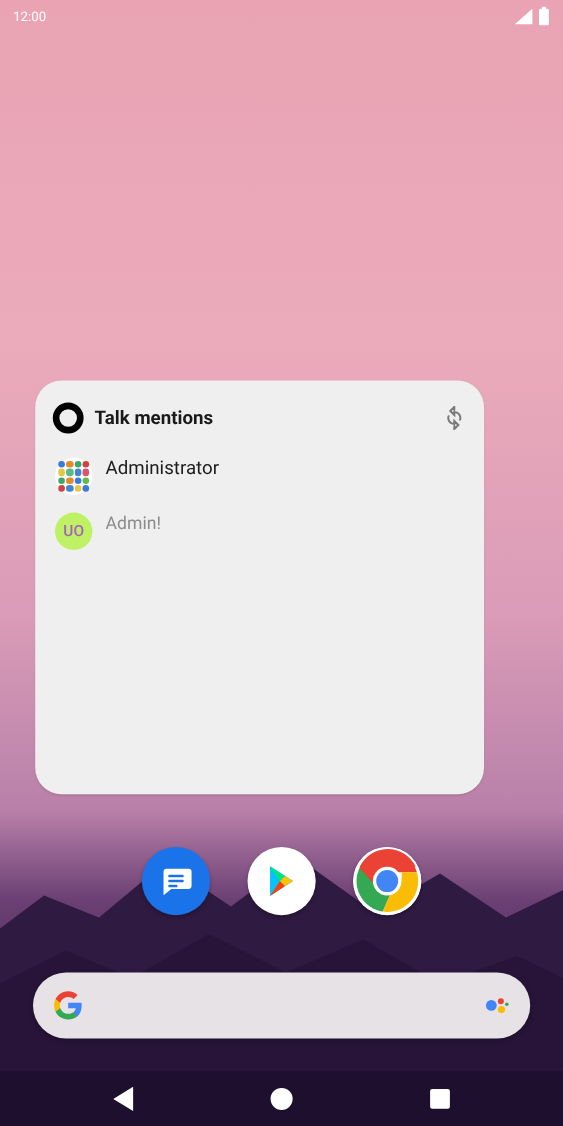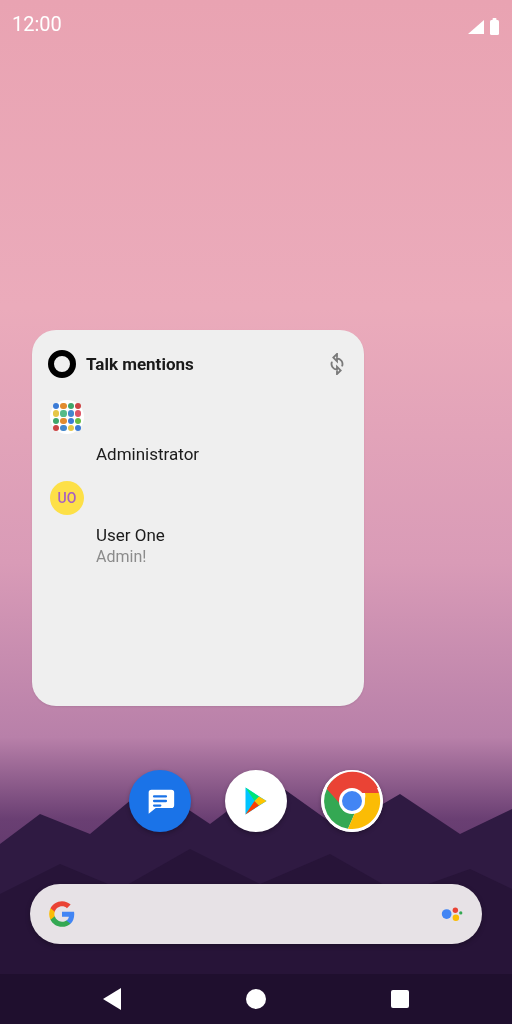--- a/index.html
+++ b/index.html
@@ -18,36 +18,36 @@
     position: absolute;
     bottom: 40px;
     left: 0; right: 0;
     height: 260px;
     pointer-events: none;
   }
   .mountains svg { width: 100%; height: 100%; display: block; }
 
   
   .statusbar {
-    position: absolute; top: 12px; left: 0; right: 0;
+    position: absolute; top: 0; left: 0; right: 0;
     height: 30px;
-    display: flex; 
+    display: flex; align-items: center;
     padding: 0 12px;
     color: #fff;
-    font-size: 20px;
+    font-size: 12px;
   }
   .statusbar .spacer { flex: 1; }
   .status-icons { display: flex; align-items: center; gap: 4px; }
   .status-icons svg { display: block; }
 
   
   .widget {
     position: absolute;
-    left: 32px; top: 330px;
-    width: 332px; height: 376px;
+    left: 32px; top: 346px;
+    width: 408px; height: 376px;
     background: #efefef;
     border-radius: 24px;
     padding: 16px 14px;
     box-shadow: 0 1px 2px rgba(0,0,0,0.08);
   }
   .widget-header {
     display: flex; align-items: center;
     gap: 10px;
     padding: 4px 2px 14px 2px;
   }
@@ -82,24 +82,24 @@
     grid-template-columns: repeat(4, 1fr);
     grid-template-rows: repeat(4, 1fr);
     gap: 1px;
     padding: 3px;
   }
   .avatar-grid span {
     width: 100%; height: 100%;
     border-radius: 50%;
   }
   .avatar-uo {
-    background: #fde047;
+    background: #bef264;
     color: #a65fc2;
   }
-  .mention-body { min-width: 0; flex: 1; margin-top: 44px; }
+  .mention-body { min-width: 0; flex: 1; }
   .mention-name {
     font-size: 17px;
     color: #1c1c1c;
     line-height: 1.25;
   }
   .mention-msg {
     font-size: 16px;
     color: #8b8b8b;
     white-space: nowrap;
     overflow: hidden;
@@ -225,21 +225,20 @@
         <span style="background:#3b7bd6"></span>
     </div>
     <div class="mention-body">
       <div class="mention-name">Administrator</div>
     </div>
   </div>
 
   <div class="mention">
     <div class="avatar avatar-uo">UO</div>
     <div class="mention-body">
-      <div class="mention-name">User One</div>
       <div class="mention-msg">Admin!</div>
     </div>
   </div>
 </div>
 
 <div class="dock">
   <div class="app-icon app-messages">
     <svg width="34" height="34" viewBox="0 0 24 24">
         <path fill="#fff" d="M4 4h16a2 2 0 0 1 2 2v9a2 2 0 0 1-2 2H9l-5 4V6a2 2 0 0 1 2-2z"></path>
         <rect x="7" y="8" width="10" height="1.6" rx="0.8" fill="#1a73e8"></rect>

